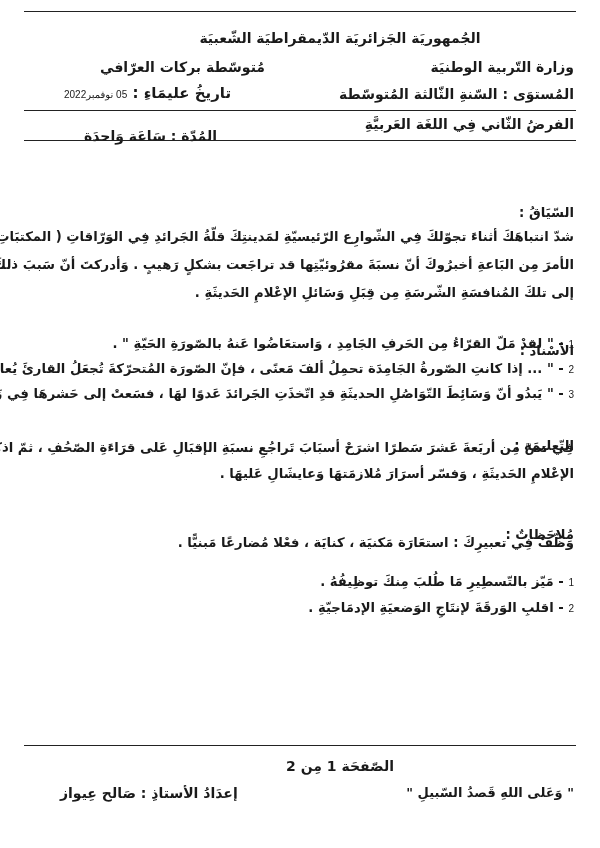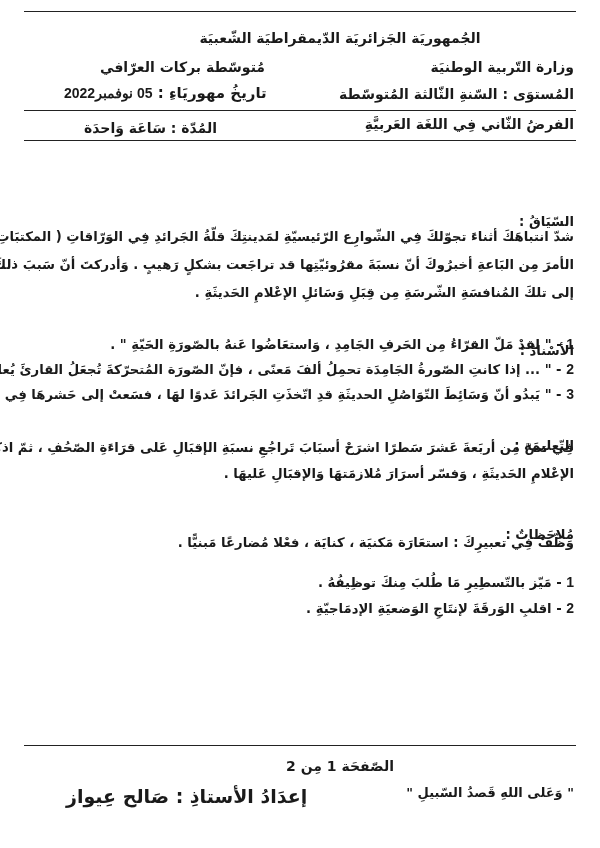--- a/index.html
+++ b/index.html
@@ -10,79 +10,79 @@
     }
     .page { position: absolute; left: 0; top: 0; width: 600px; height: 848px; }
     .rule { position: absolute; left: 24px; width: 552px; height: 0; border-top: 1.5px solid #222; }
     .abs { position: absolute; white-space: nowrap; direction: rtl; font-weight: bold; margin-left: 40px; }
     .hdr { font-size: 14px; }
     .center { left: 0; width: 600px; text-align: center; }
     .right { right: 26px; text-align: right; }
     .left { left: 24px; text-align: left; }
     .date { font-size: 15px; }
     .para-line { position: absolute; right: 26px; white-space: nowrap; direction: rtl; font-weight: bold; font-size: 13.2px; text-align: right; }
-    .num { font-family: "Liberation Sans", sans-serif; font-size: 14px; font-weight: bold; }
+    .num { font-family: "Liberation Sans", sans-serif; font-size: 10px; font-weight: normal; }
   </style>
 </head>
 <body>
 
 <div class="page">
 
   <div class="rule" style="top:11px;"></div>
 
   <div class="abs hdr center" style="top:30px;">الجُمهوريَة الجَزائريَة الدّيمقراطيَة الشّعبيَة</div>
 
   <div class="abs hdr right" style="top:59px;">وزارة التّربية الوطنيَة</div>
   <div class="abs hdr" style="top:59px; left:60px;">مُتوسّطة بركات العرّافي</div>
 
   <div class="abs hdr right" style="top:86px;">المُستوَى : السّنةِ الثّالثة المُتوسّطة</div>
   <div class="abs left date" style="top:84px; direction:rtl;">
-    <span>تاريخُ مهوريَاءِ :</span>
+    <span>تاريخُ عليمَاءِ :</span>
     <span class="num">05 نوفمبر2022</span>
   </div>
 
   <div class="rule" style="top:110px;"></div>
 
   <div class="abs hdr right" style="top:116px;">الفرضُ الثّاني فِي اللغَة العَربيَّةِ</div>
-  <div class="abs hdr" style="top:120px; left:44px;">المُدّة : سَاعَة وَاحدَة</div>
+  <div class="abs hdr" style="top:128px; left:44px;">المُدّة : سَاعَة وَاحدَة</div>
 
   <div class="rule" style="top:140px;"></div>
 
-  <div class="para-line" style="top:205px;margin-top:9px;">السّيَاقُ :</div>
+  <div class="para-line" style="top:205px;">السّيَاقُ :</div>
   <div class="para-line" style="top:229px; letter-spacing:-0.35px;">شدّ انتباهَكَ أثناءَ تجوّلكَ فِي الشّوارِع الرّئيسيّةِ لمَدينتِكَ قلّةُ الجَرائدِ فِي الوَرّاقاتِ ( المكتبَاتِ ) ، وَلمَا تحرّيتَ</div>
   <div class="para-line" style="top:257px; letter-spacing:-0.2px;">الأمرَ مِن البَاعةِ أخبرُوكَ أنّ نسبَةَ مقرُوئيّتِها قد تراجَعت بشكلٍ رَهيبٍ . وَأدركتَ أنّ سَببَ ذلكَ راجعٌ أسَاسًا</div>
   <div class="para-line" style="top:285px;">إلى تلكَ المُنافسَةِ الشّرسَةِ مِن قِبَلِ وَسَائلِ الإعْلامِ الحَديثَةِ .</div>
 
   <div class="para-line" style="top:311px;margin-top:32px;">الأسْنادُ :</div>
   <div class="para-line" style="top:336px;">
     <span class="num">1</span>
     <span>- " لقدْ مَلّ القرّاءُ مِن الحَرفِ الجَامِدِ ، وَاستعَاضُوا عَنهُ بالصّورَةِ الحَيّةِ " .</span>
   </div>
   <div class="para-line" style="top:361px; letter-spacing:-0.3px;">
     <span class="num">2</span>
     <span>- " ... إذا كانتِ الصّورةُ الجَامِدَة تحمِلُ ألفَ مَعنًى ، فإنّ الصّورَة المُتحرّكةَ تُجعَلُ القارئَ يُعايشُ الحدَثَ " .</span>
   </div>
   <div class="para-line" style="top:386px; letter-spacing:-0.3px;">
     <span class="num">3</span>
     <span>- " يَبدُو أنّ وَسَائِطَ التّوَاصُلِ الحديثَةِ قدِ اتّخذَتِ الجَرائدَ عَدوًا لهَا ، فسَعتْ إلى حَشرهَا فِي زَاويَةِ الإهمَالِ " .</span>
   </div>
 
   <div class="para-line" style="top:412px;margin-top:26px;">التّعليمَة :</div>
   <div class="para-line" style="top:440px; letter-spacing:-0.35px;">فِي نصّ مِن أربَعةَ عَشرَ سَطرًا اشرَحْ أسبَابَ تَراجُعِ نسبَةِ الإقبَالِ عَلى قرَاءَةِ الصّحُفِ ، ثمّ اذكُرْ مَزايَا وَسَائلِ</div>
-  <div class="para-line" style="top:466px;">الإعْلامِ الحَديثَةِ ، وَفسّر أسرَارَ مُلازمَتهَا وَالإقبَالِ عَليهَا .</div>
+  <div class="para-line" style="top:466px;">الإعْلامِ الحَديثَةِ ، وَفسّر أسرَارَ مُلازمَتهَا وَعايشَالِ عَليهَا .</div>
   <div class="para-line" style="top:492px;margin-top:43px;">وَظّفْ فِي تعبيرِكَ : استعَارَة مَكنيَة ، كنايَة ، فعْلا مُضارعًا مَبنيًّا .</div>
 
   <div class="para-line" style="top:527px;margin-left:16px;">مُلاحَظاتٌ :</div>
   <div class="para-line" style="top:574px;">
     <span class="num">1</span>
     <span>- مَيّز بالتّسطِيرِ مَا طُلبَ مِنكَ توظِيفُهُ .</span>
   </div>
   <div class="para-line" style="top:600px;text-align:center;">
     <span class="num">2</span>
     <span>- اقلبِ الوَرقَةَ لإنتَاجِ الوَضعيَةِ الإدمَاجيّةِ .</span>
   </div>
 
   <div class="rule" style="top:745px;"></div>
   <div class="abs hdr center" style="top:758px;">الصّفحَة 1 مِن 2</div>
   <div class="abs hdr right" style="top:785px; font-size:13px;">" وَعَلى اللهِ قَصدُ السّبيلِ "</div>
-  <div class="abs hdr" style="top:785px; left:26px; font-size:19px;">إعدَادُ الأستاذِ : صَالح عِيواز</div>
+  <div class="abs hdr" style="top:785px; left:20px; font-size:14px;">إعدَادُ الأستاذِ : صَالح عِيواز</div>
 
 </div>
 
 </body></html>

